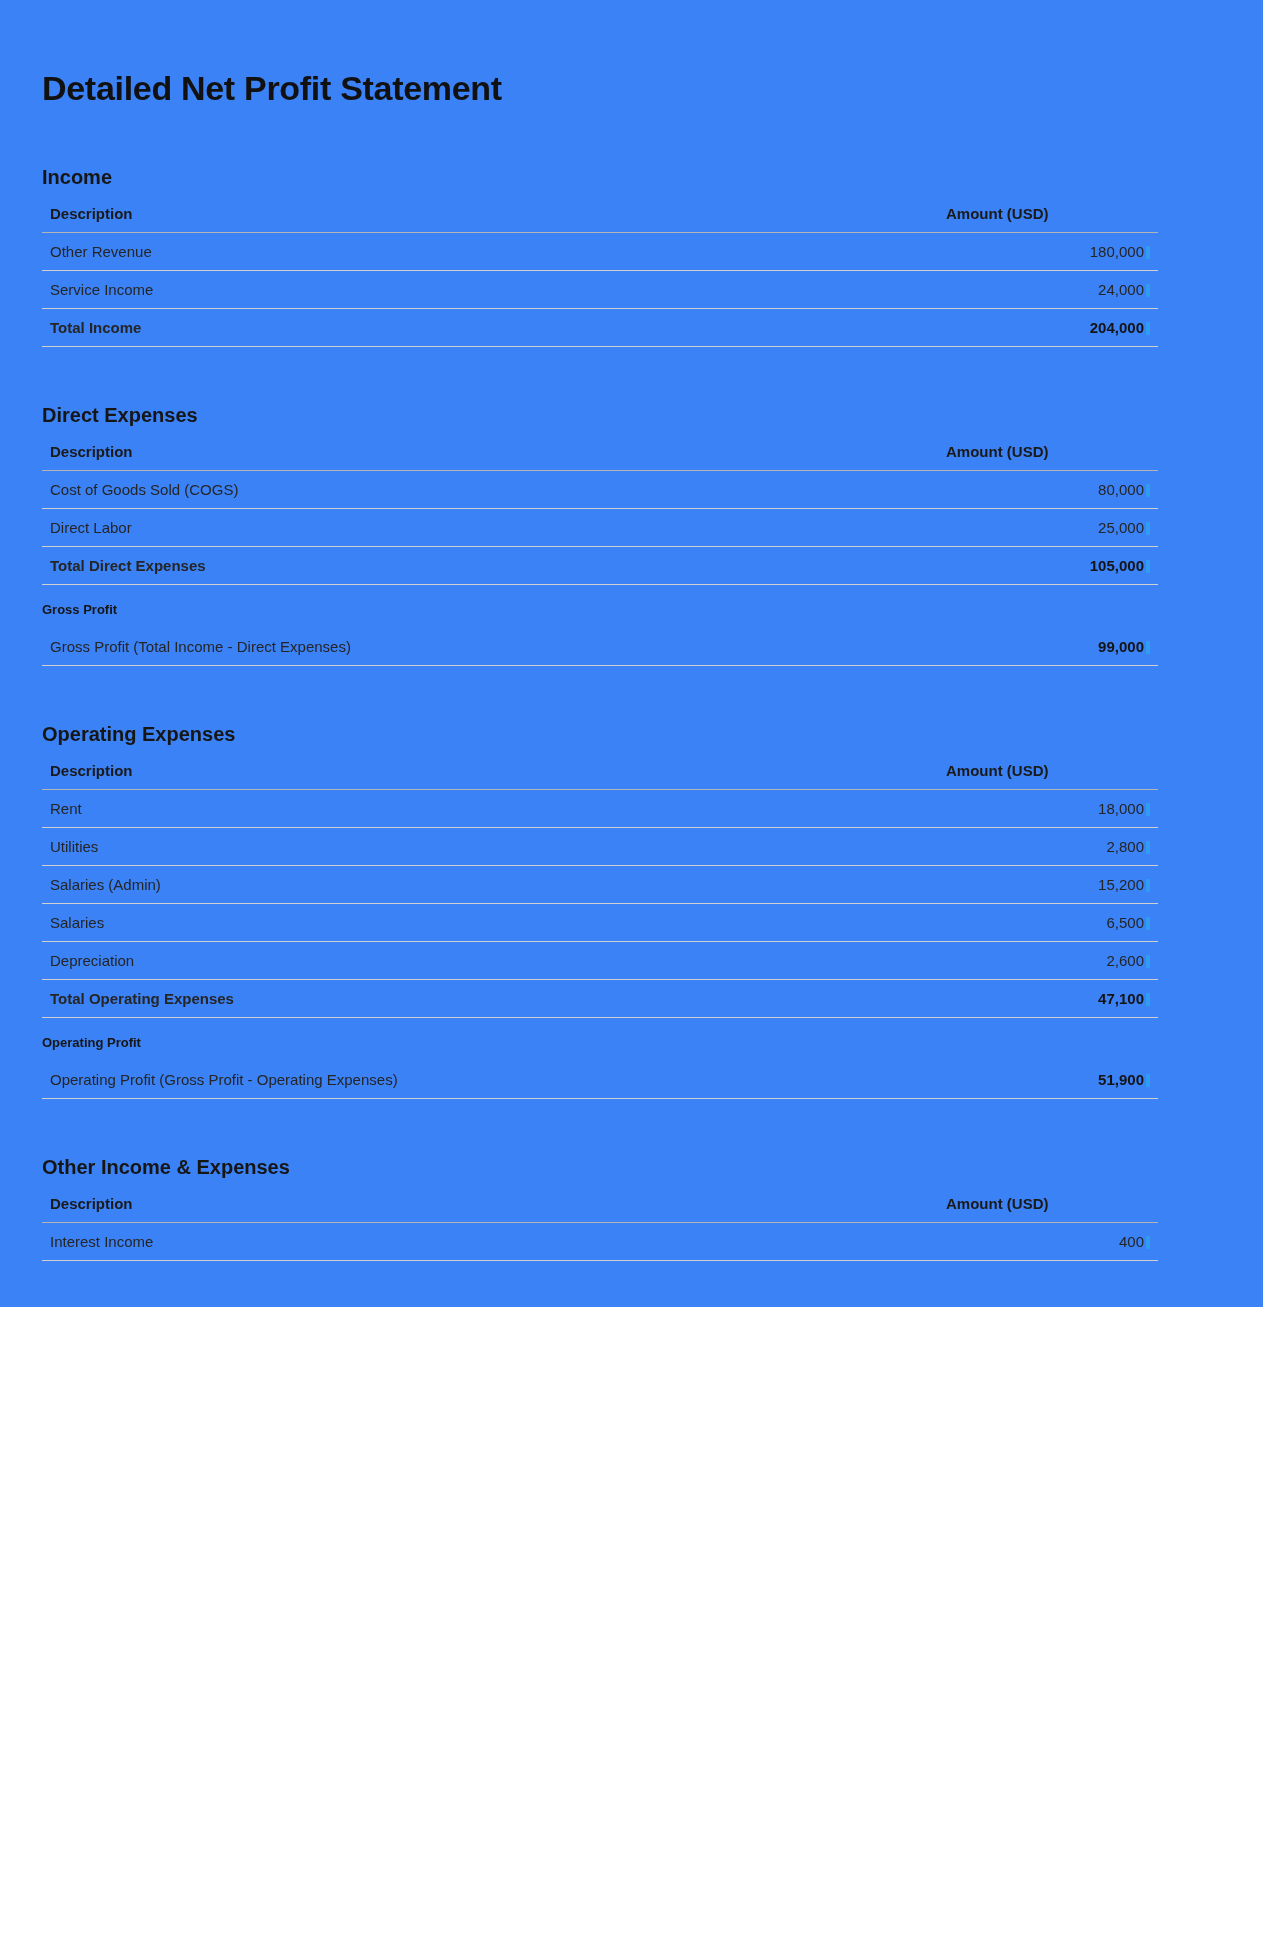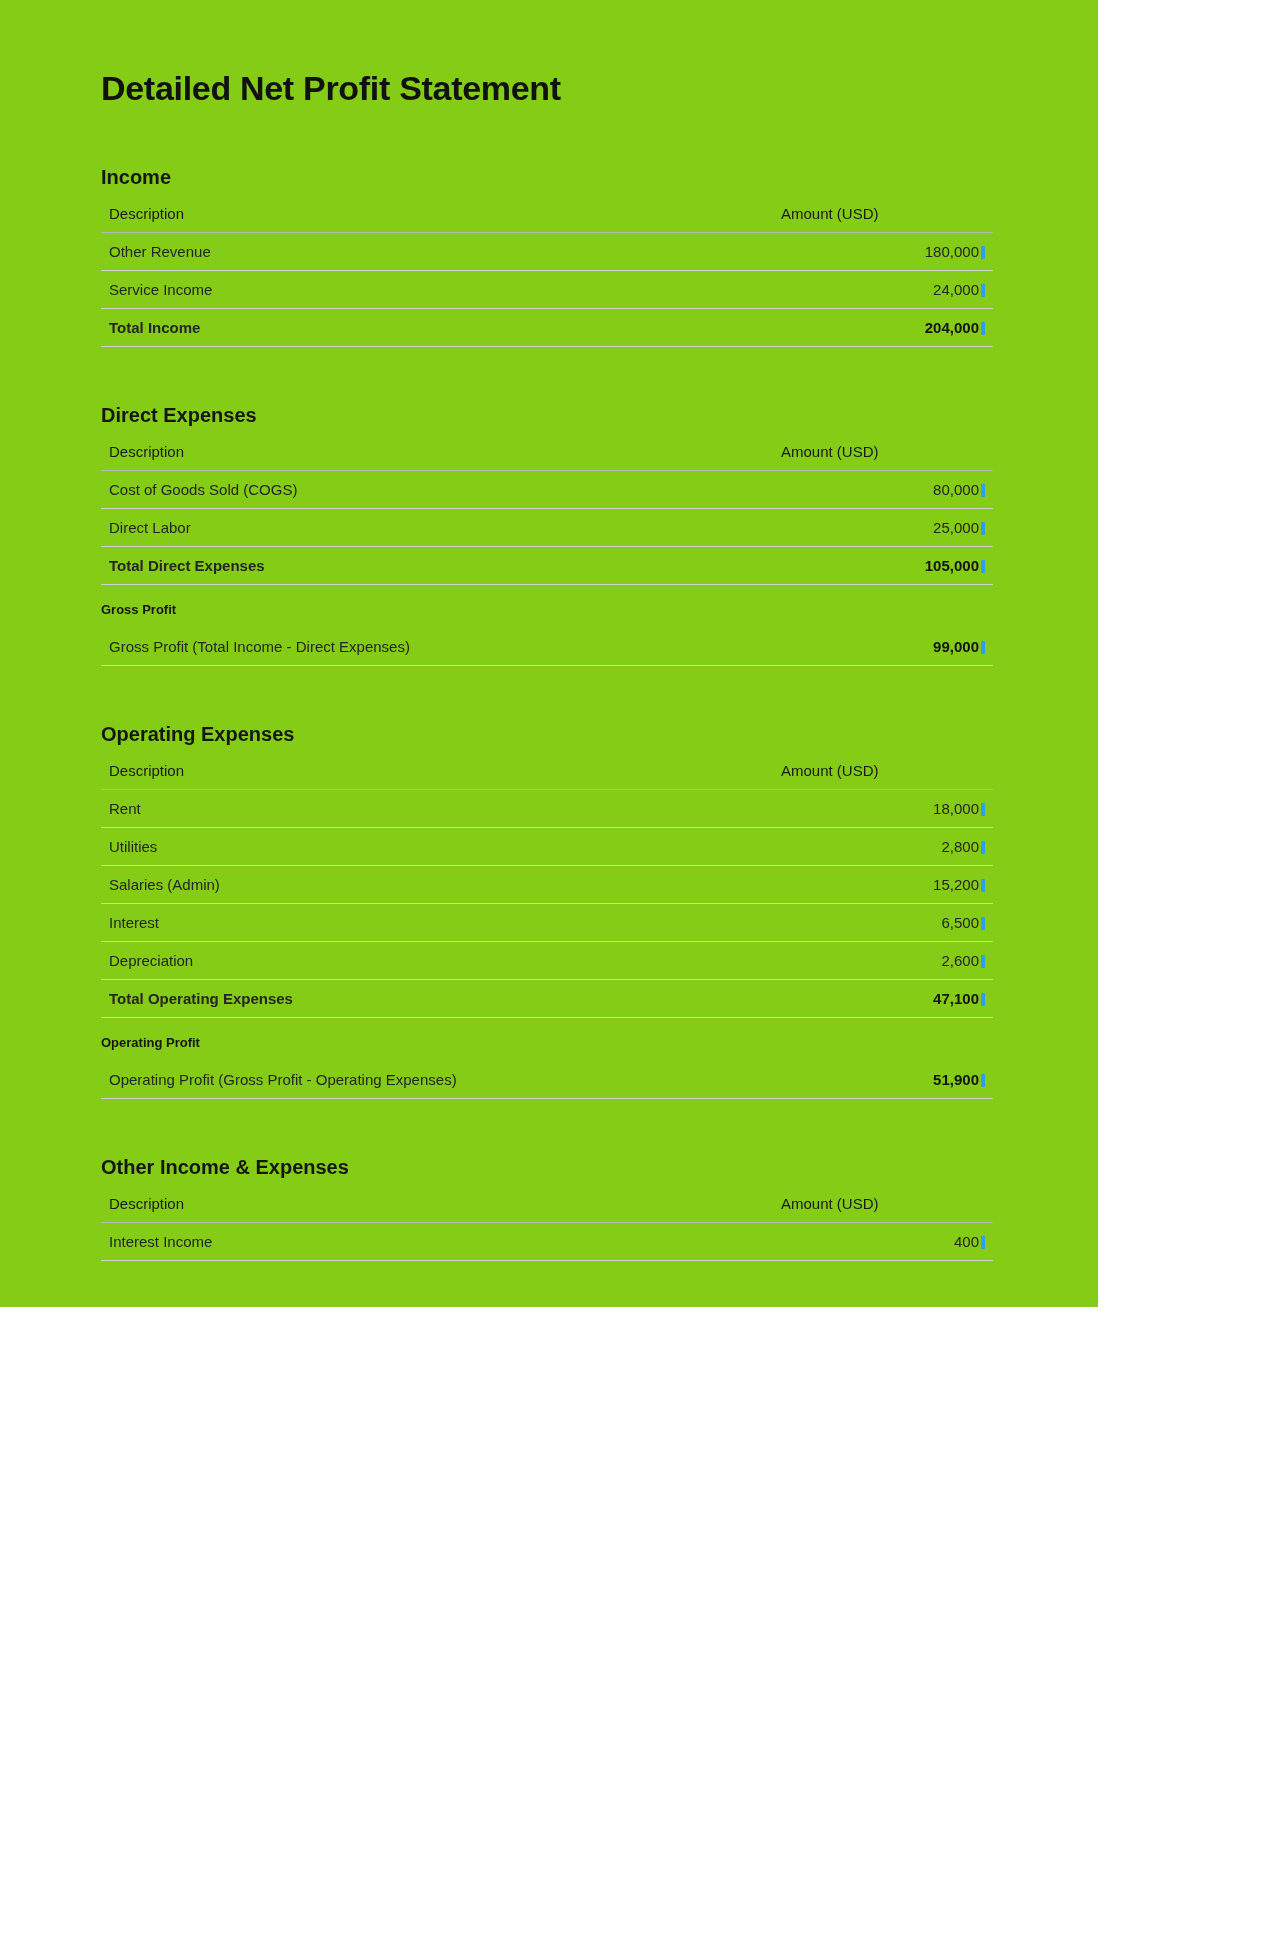--- a/index.html
+++ b/index.html
@@ -9,25 +9,25 @@
   }
   body {
     width: 1263px;
     height: 1955px;
     font-family: "Liberation Sans", sans-serif;
     color: #1f1f1f;
     position: relative;
   }
   .doc {
     box-sizing: border-box;
-    width: 1098px;
+    width: 1263px;
     height: 1307px;
     overflow: hidden;
-    padding: 68px 105px 0 101px;
-    background: #84cc16;
+    padding: 68px 105px 0 42px;
+    background: #3b82f6;
   }
   h1.title {
     margin: 0;
     font-size: 34px;
     line-height: 41px;
     font-weight: 700;
     letter-spacing: -0.3px;
     color: #111;
   }
   .meta {
@@ -60,21 +60,21 @@
     table-layout: fixed;
   }
   table.stmt.sub { margin-top: 9px; }
   table.stmt th, table.stmt td {
     padding: 11px 8px;
     line-height: 15px;
     vertical-align: middle;
   }
   table.stmt th {
     border-bottom: 1px solid #b5b5b5;
-    font-weight: 400;
+    font-weight: 700;
     text-align: left;
     color: #1a1a1a;
   }
   table.stmt td {
     border-bottom: 1px solid #d0d0d0;
     color: #252525;
   }
   .amount-col { width: 220px; }
   th.amount, td.amount { text-align: right; white-space: nowrap; }
   .w700 { font-weight: 700; color: #141414; }
@@ -180,21 +180,21 @@
           </tr>
           <tr>
             <td>Utilities</td>
             <td class="amount"><span>2,800</span><span class="caret"></span></td>
           </tr>
           <tr>
             <td>Salaries (Admin)</td>
             <td class="amount"><span>15,200</span><span class="caret"></span></td>
           </tr>
           <tr>
-            <td>Interest</td>
+            <td>Salaries</td>
             <td class="amount"><span>6,500</span><span class="caret"></span></td>
           </tr>
           <tr>
             <td>Depreciation</td>
             <td class="amount"><span>2,600</span><span class="caret"></span></td>
           </tr>
           <tr>
             <td class="w700">Total Operating Expenses</td>
             <td class="amount"><span class="w700">47,100</span><span class="caret"></span></td>
           </tr>

